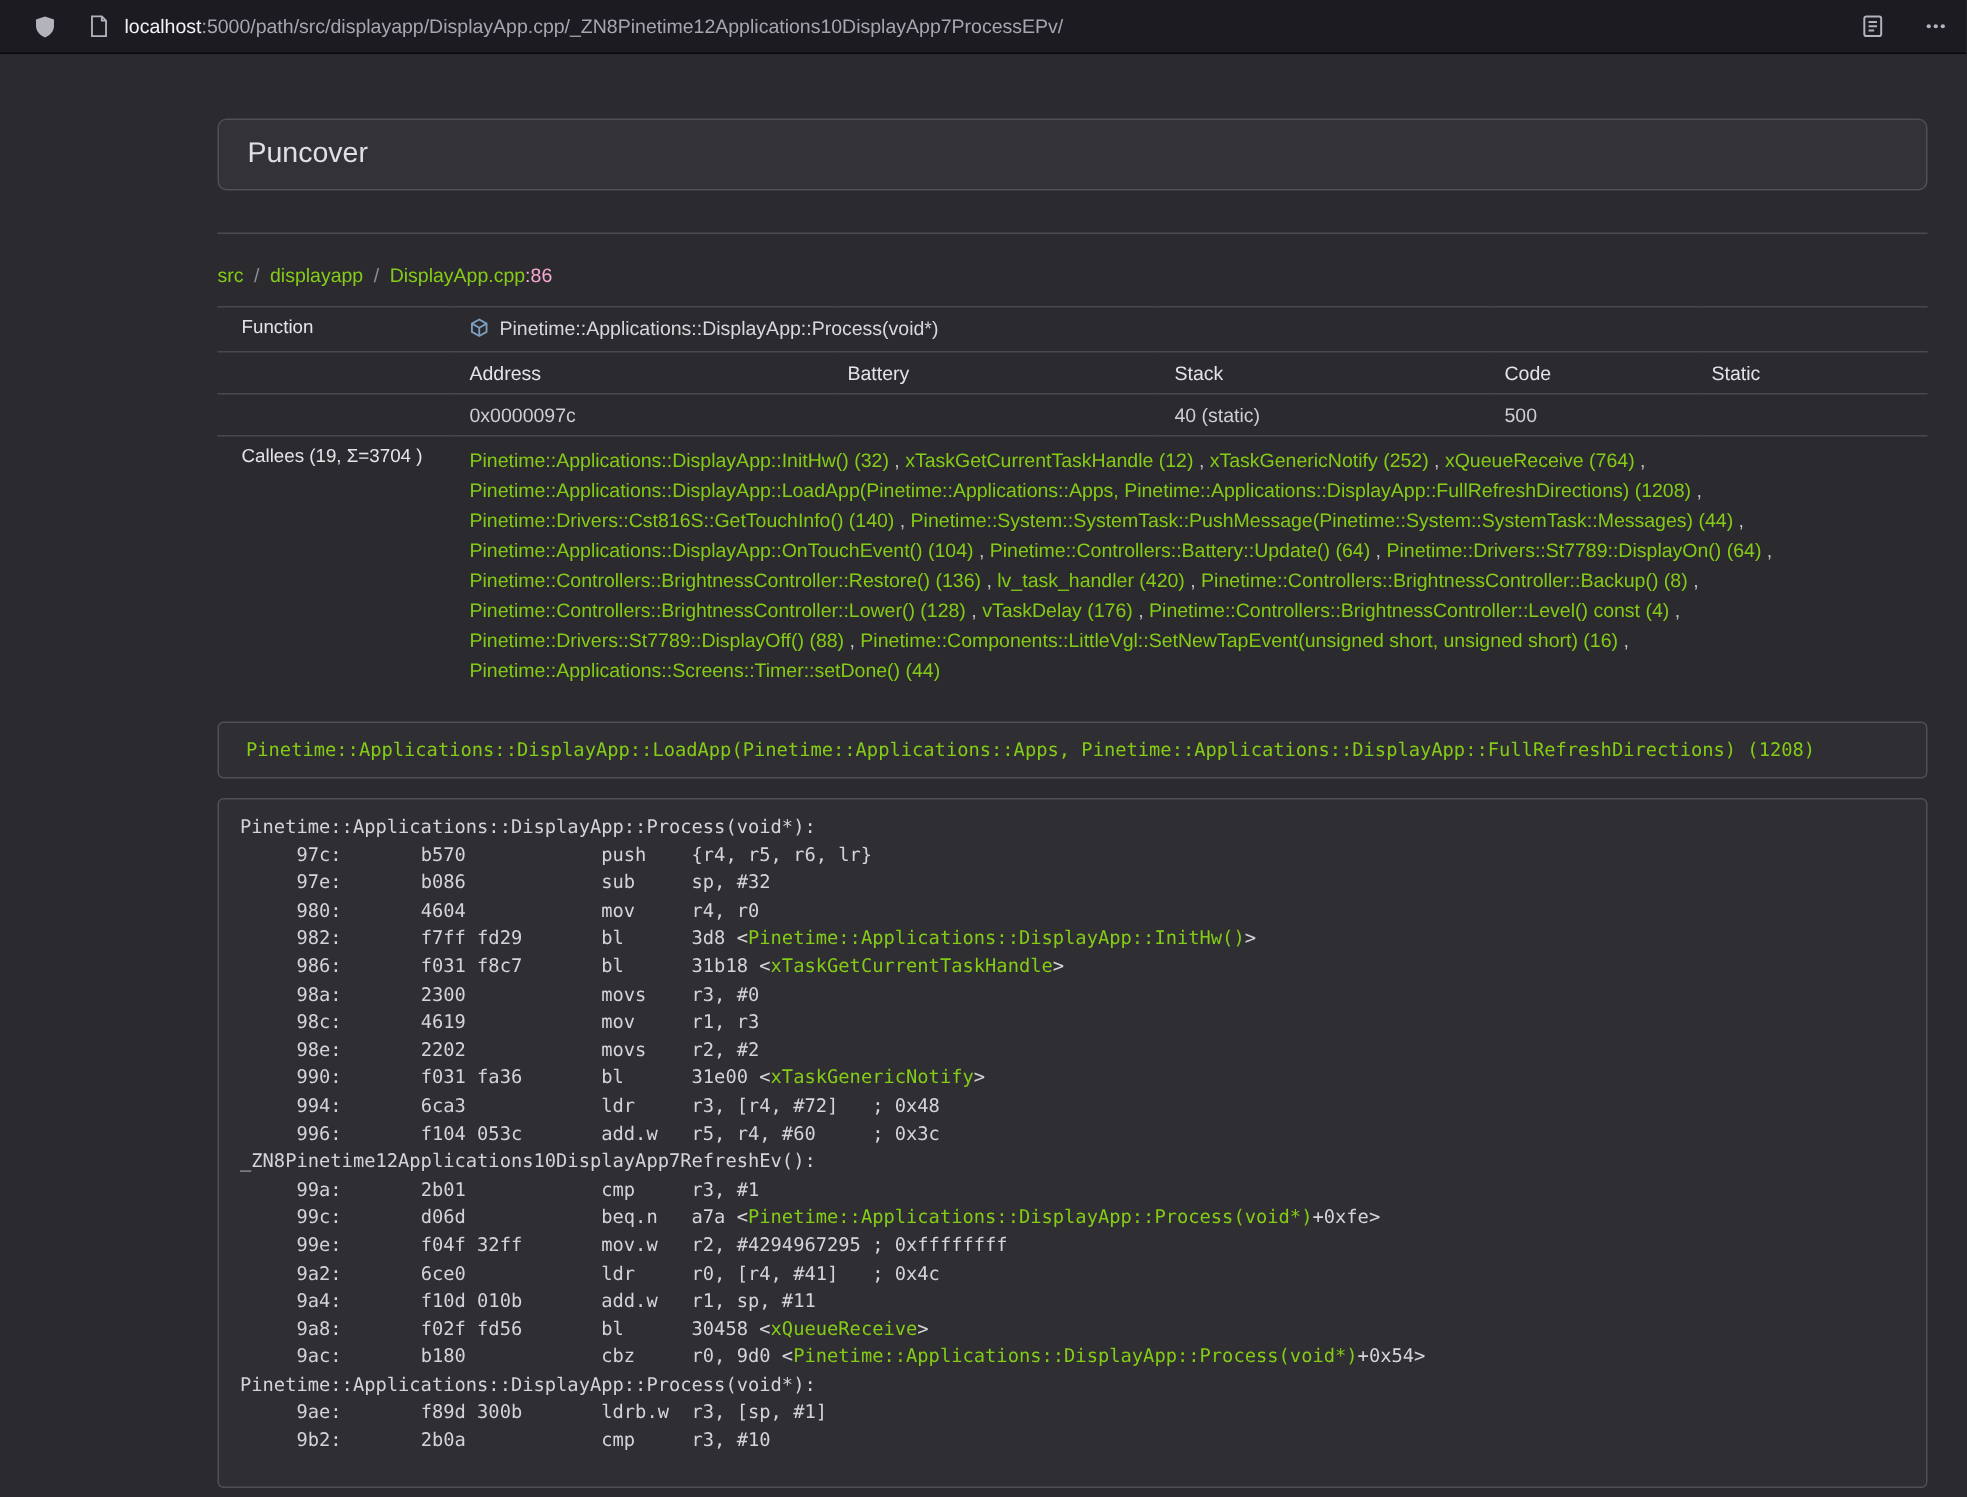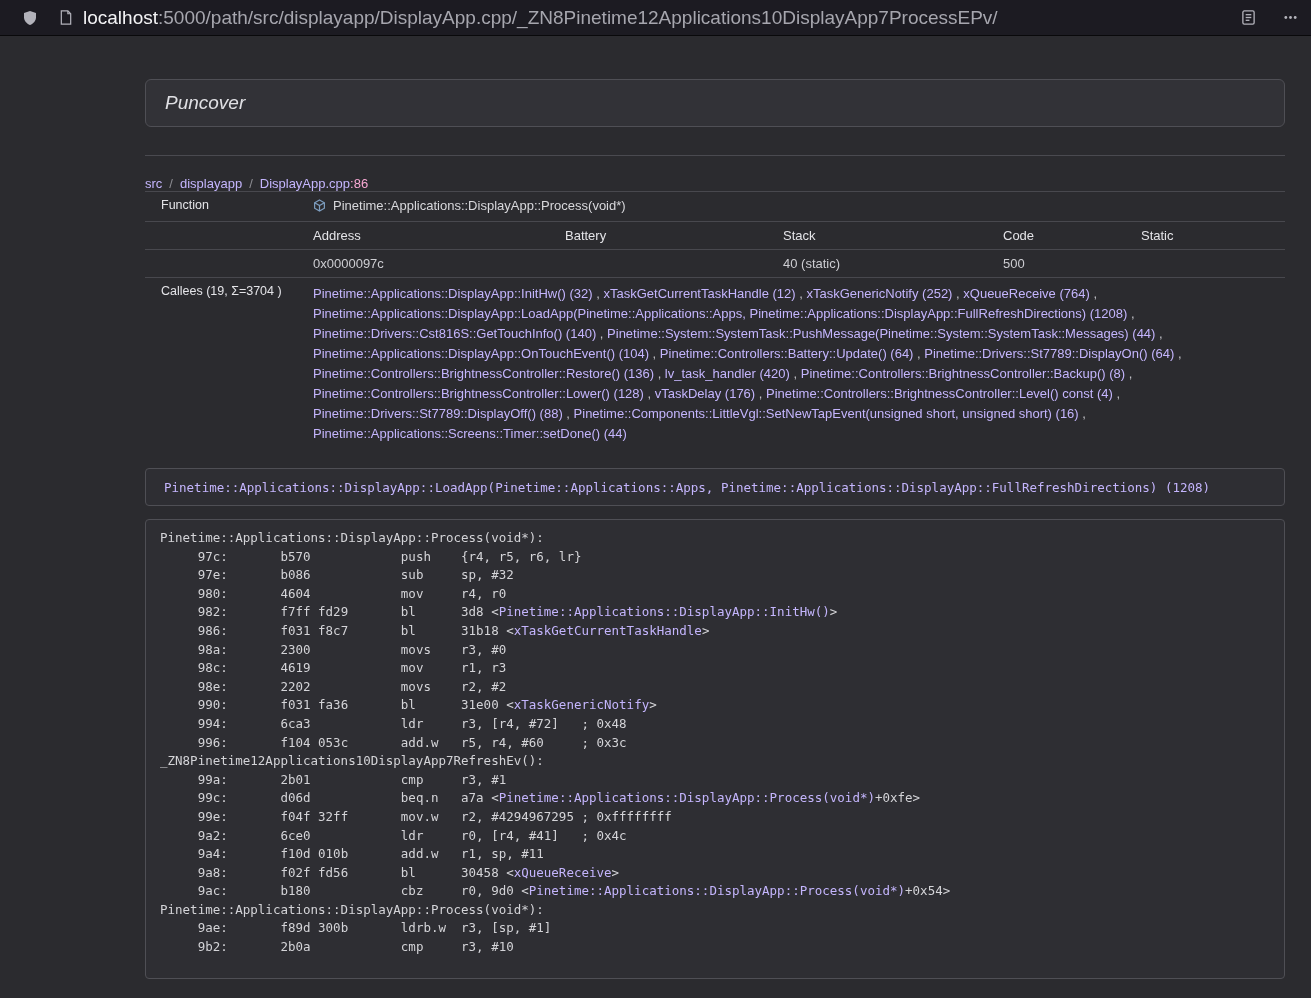--- a/index.html
+++ b/index.html
@@ -2,50 +2,50 @@
 <html><head>
 <meta charset="utf-8">
 <style>
   html,body{margin:0;padding:0}
   body{
     width:1311px;height:998px;overflow:hidden;
     background:#2b2b2f;
     font-family:"Liberation Sans",sans-serif;
     -moz-tab-size:8;tab-size:8;
   }
-  a{color:#c4b5fd;text-decoration:none;cursor:pointer}
+  a{color:#84cc16;text-decoration:none;cursor:pointer}
 
   
   .browser-bar{
     height:35px;background:#1c1b22;border-bottom:1px solid #09090b;
     display:flex;align-items:center;padding:0 13px;
   }
   .icon-btn{display:inline-flex;align-items:center;justify-content:center;flex:0 0 auto}
   .shield{margin-left:9px}
   .siteinfo{margin-left:21px}
-  .url-text{margin-left:10px;font-size:19px;flex:1 1 auto;min-width:0;white-space:nowrap;overflow:hidden}
+  .url-text{margin-left:10px;font-size:13px;flex:1 1 auto;min-width:0;white-space:nowrap;overflow:hidden}
   .url-host{color:#f4f4f6}
   .url-rest{color:#a6a6ae}
   .reader{margin-right:27px}
 
   
   .container{width:1140px;margin-left:145px}
   .jumbotron{
     margin-top:43px;background:#323237;border:1px solid #4f4f55;border-radius:6px;
-    padding:12px 19px;font-size:19px;color:#e0e0e4;font-style:italic;
+    padding:12px 19px;font-size:19px;color:#e0e0e4;
   }
   hr.divider{border:none;border-top:1px solid #4a4a50;margin:28px 0 0 0;height:0}
 
   .breadcrumb{list-style:none;margin:20px 0 0 0;padding:0;font-size:13px;color:#b6b6bc}
   .breadcrumb li{display:inline}
   .breadcrumb li+li::before{content:"/";color:#8d8d93;margin:0 7px}
   .bc-suffix{color:#f9a8d4}
 
   table.symbol-table{
-    width:100%;border-collapse:collapse;table-layout:fixed;
+    margin-top:13px;width:100%;border-collapse:collapse;table-layout:fixed;
     font-size:13px;color:#cdcdd2;
   }
   .symbol-table th,.symbol-table td{
     border-top:1px solid #48484e;padding:6px 10px;text-align:left;vertical-align:top;font-weight:normal;
   }
   .row-label{font-weight:bold;font-size:12.5px;color:#e4e4e8;padding-left:16px !important;white-space:nowrap}
   .stats-head th{font-weight:normal;color:#e4e4e8}
   .fn-cell{color:#d8d8dc}
   .fn-icon{display:inline-block;vertical-align:-2px;margin-right:7px}
   .callees{line-height:20px;color:#c0c0c6}

